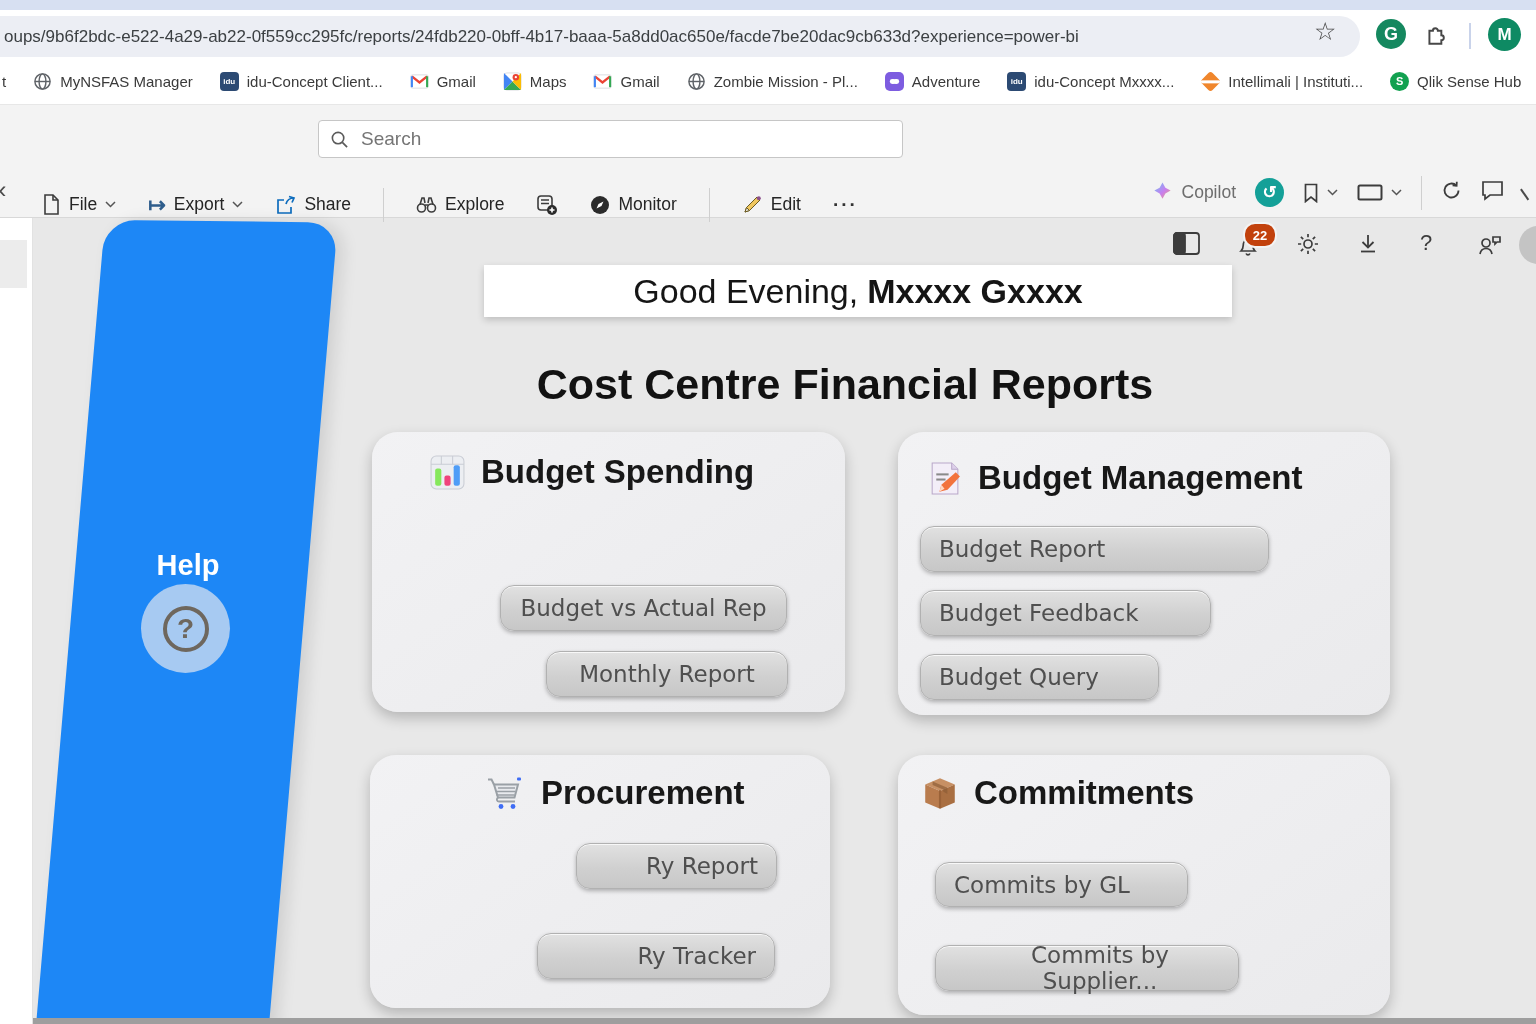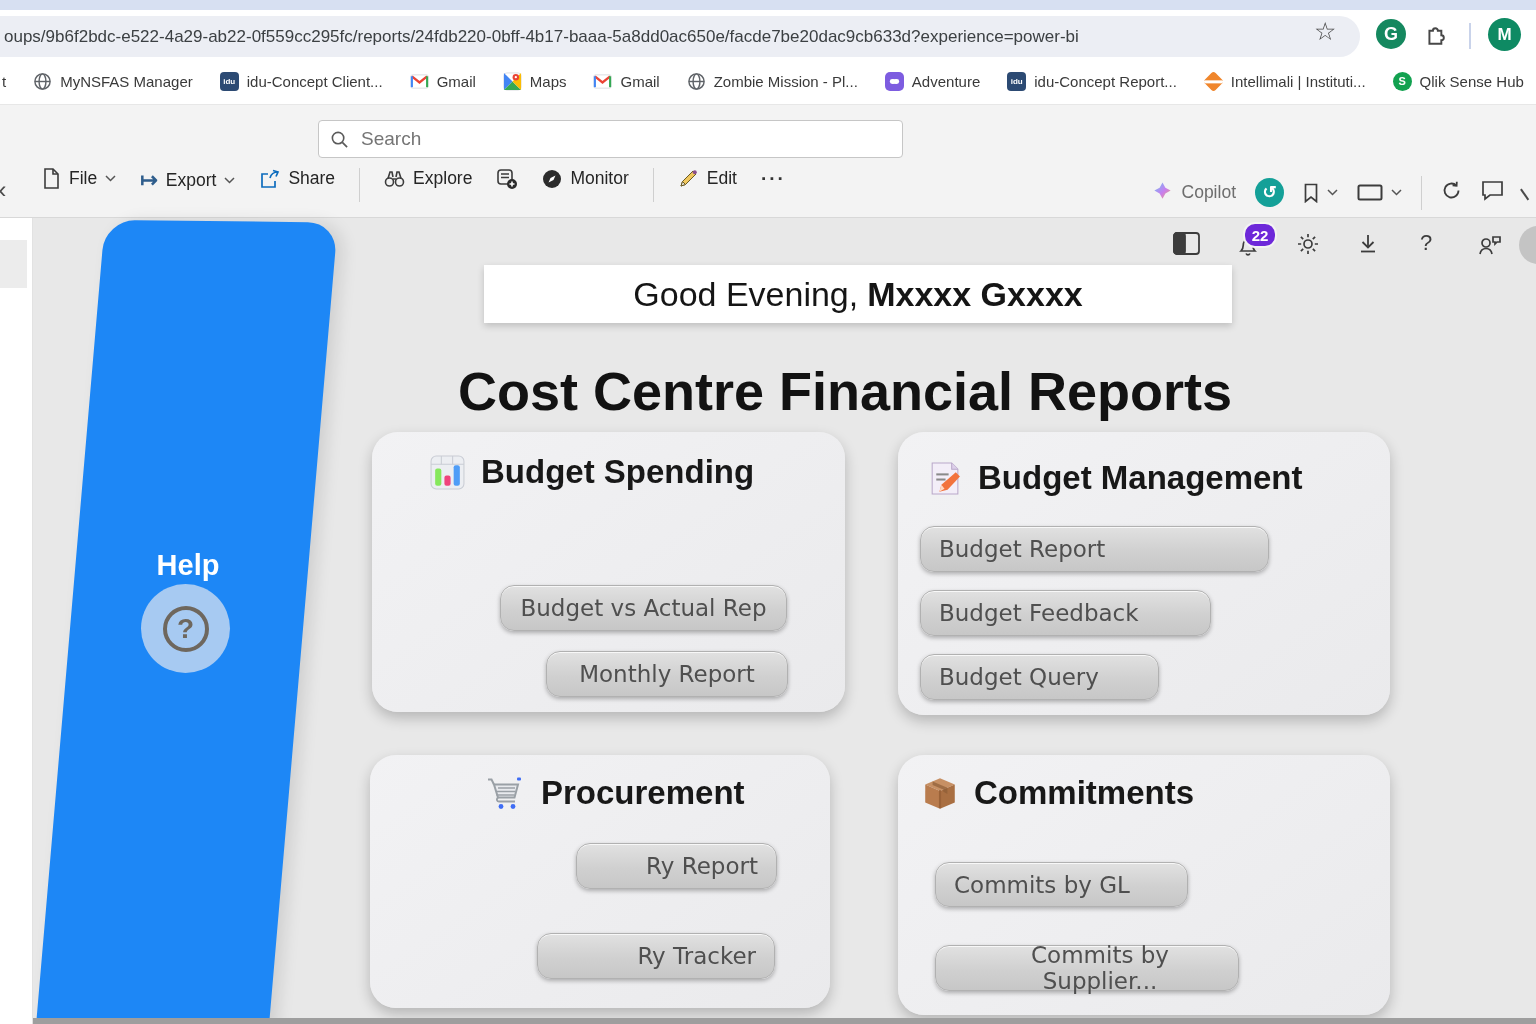--- a/index.html
+++ b/index.html
@@ -32,54 +32,54 @@
   .qlik{width:19px;height:19px;background:#12a150;font-size:11px;}
 
   
   .pbihead{left:0;top:104px;width:1536px;height:64px;background:#f3f3f3;border-top:1px solid #e7e7e7;box-sizing:border-box;}
   .replabel{left:0;top:0;height:64px;display:flex;align-items:center;gap:12px;font-size:18px;color:#2b2b2b;}
   .searchbox{left:318px;top:15px;width:585px;height:38px;background:#fff;border:1px solid #c6c6c6;border-radius:4px;
              display:flex;align-items:center;gap:10px;padding:0 11px;box-sizing:border-box;}
   .searchbox input{border:none;outline:none;background:transparent;flex:1;font-size:19px;color:#0f766e;
                    font-family:"Liberation Sans",sans-serif;}
   .hicon{color:#3c3c3c;}
-  .notifbadge{left:1243px;top:117px;width:30px;height:22px;background:#6d28d9;border:2px solid #f3f3f3;
-              border-radius:12px;color:#fff;font-size:15px;font-weight:bold;display:flex;align-items:center;justify-content:center;}
+  .notifbadge{left:1243px;top:117px;width:30px;height:22px;background:#c2410c;border:2px solid #f3f3f3;
+              border-radius:12px;color:#fff;font-size:13px;font-weight:bold;display:flex;align-items:center;justify-content:center;}
   .avatar-pbi{left:1519px;top:121px;width:38px;height:38px;border-radius:50%;background:#c4c4c4;}
 
   
   .tbar{left:0;top:168px;width:1536px;height:50px;background:#f3f3f3;border-bottom:1px solid #d8d8d8;box-sizing:border-box;}
   .titem{display:flex;align-items:center;gap:8px;font-size:17.5px;color:#252525;white-space:nowrap;}
   .tdiv{width:1px;height:34px;background:#cfcfcf;}
   .collapse{left:-7px;top:8px;font-size:24px;color:#4a4a4a;}
-  .tleft{left:42px;top:0;height:49px;display:flex;align-items:flex-start;gap:24px;}
+  .tleft{left:42px;top:12px;height:49px;display:flex;align-items:center;gap:32px;}
   .tright{right:4px;top:0;height:49px;display:flex;align-items:center;gap:19px;}
   .copilot-label{color:#6d6d6d;font-size:17.5px;}
   .tealreset{width:29px;height:29px;background:#14a098;font-size:17px;}
   .dots{font-size:19px;letter-spacing:2px;color:#333;font-weight:bold;}
   .sliver{width:7px;height:13px;border-left:2.5px solid #4a4a4a;transform:rotate(-35deg);}
 
   
   .leftstrip{left:0;top:218px;width:33px;height:806px;background:#fff;border-right:1px solid #e2e2e2;box-sizing:border-box;}
   .lefttab{left:0;top:240px;width:27px;height:48px;background:#ececec;}
 
   
   .ribbon{left:105px;top:220px;width:233px;height:812px;background:#1d87f6;border-radius:30px 30px 10px 10px;
           transform:skewX(-4.3deg) rotate(0.6deg);transform-origin:0 0;box-shadow:8px 0 16px rgba(0,0,0,0.10);}
   .helplabel{left:128px;top:549px;width:120px;text-align:center;color:#fff;font-weight:bold;font-size:29px;}
   .helpcircle{left:141px;top:584px;width:89px;height:89px;border-radius:50%;background:#a7caf2;
               display:flex;align-items:center;justify-content:center;}
   .helpq{width:46px;height:46px;border-radius:50%;border:4px solid #6e675e;color:#6e675e;font-size:28px;font-weight:bold;
          display:flex;align-items:center;justify-content:center;box-sizing:border-box;}
 
   
-  .greet{left:484px;top:265px;width:748px;height:58px;background:#fff;box-shadow:0 3px 7px rgba(0,0,0,0.18);
+  .greet{left:484px;top:265px;width:748px;height:52px;background:#fff;box-shadow:0 3px 7px rgba(0,0,0,0.18);
          display:flex;align-items:center;justify-content:center;font-size:34px;color:#151515;}
   .greet b{margin-left:9px;}
-  .rtitle{left:380px;top:360px;width:930px;text-align:center;font-size:54px;font-weight:bold;color:#121212;}
+  .rtitle{left:380px;top:360px;width:930px;text-align:center;font-size:43px;font-weight:bold;color:#121212;}
 
   .card{border-radius:26px;background:linear-gradient(145deg,#f2f2f4 0%,#eaeaec 100%);
         box-shadow:0 6px 14px rgba(0,0,0,0.22);}
   .card-bs{left:372px;top:432px;width:473px;height:280px;}
   .card-bm{left:898px;top:432px;width:492px;height:283px;}
   .card-pc{left:370px;top:755px;width:460px;height:253px;}
   .card-cm{left:898px;top:755px;width:492px;height:260px;}
   .ctitle{display:flex;align-items:center;gap:15px;height:44px;font-weight:bold;font-size:33px;color:#181818;}
   .ct-bs{left:429px;top:450px;}
   .ct-bm{left:926px;top:456px;}
@@ -196,21 +196,21 @@
         <svg width="11" height="11" viewBox="0 0 12 12">
             <circle cx="3.5" cy="6" r="2.6" fill="#fff"></circle>
             <circle cx="8.5" cy="6" r="2.6" fill="#fff"></circle>
             <rect x="3.5" y="3.4" width="5" height="5.2" fill="#fff"></rect>
           </svg>
       </span>
         <span>Adventure</span>
       </span>
     <span class="bm">
       <span class="idu-badge">idu</span>
-      <span>idu-Concept Report...</span>
+      <span>idu-Concept Mxxxx...</span>
       </span>
     <span class="bm">
       <span class="intelli"></span>
       <span>Intellimali | Instituti...</span>
       </span>
     <span class="bm">
       <span class="circle-badge qlik">S</span>
       <span>Qlik Sense Hub</span>
       </span>
 

